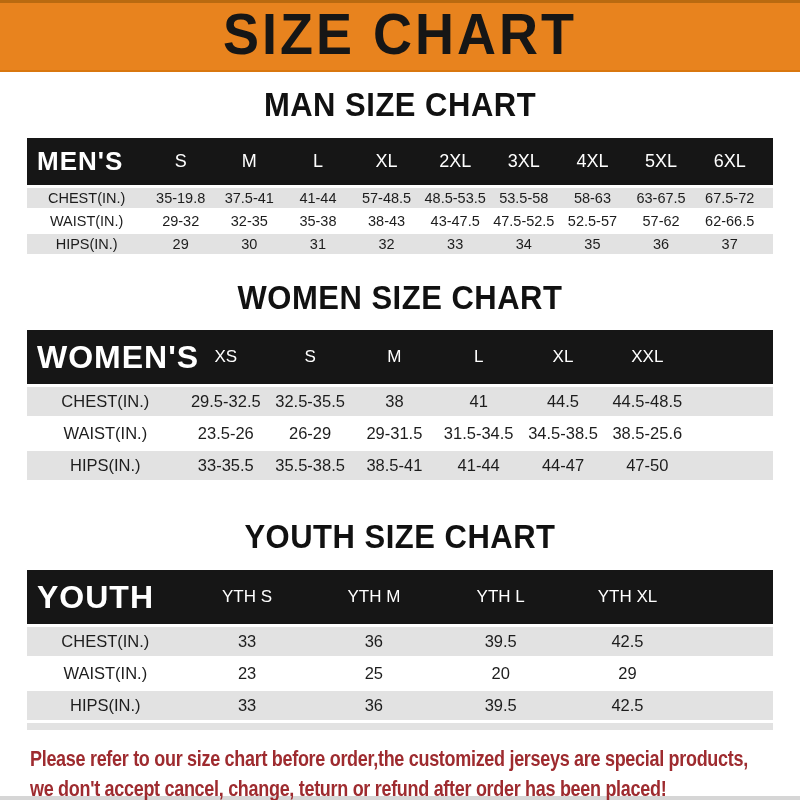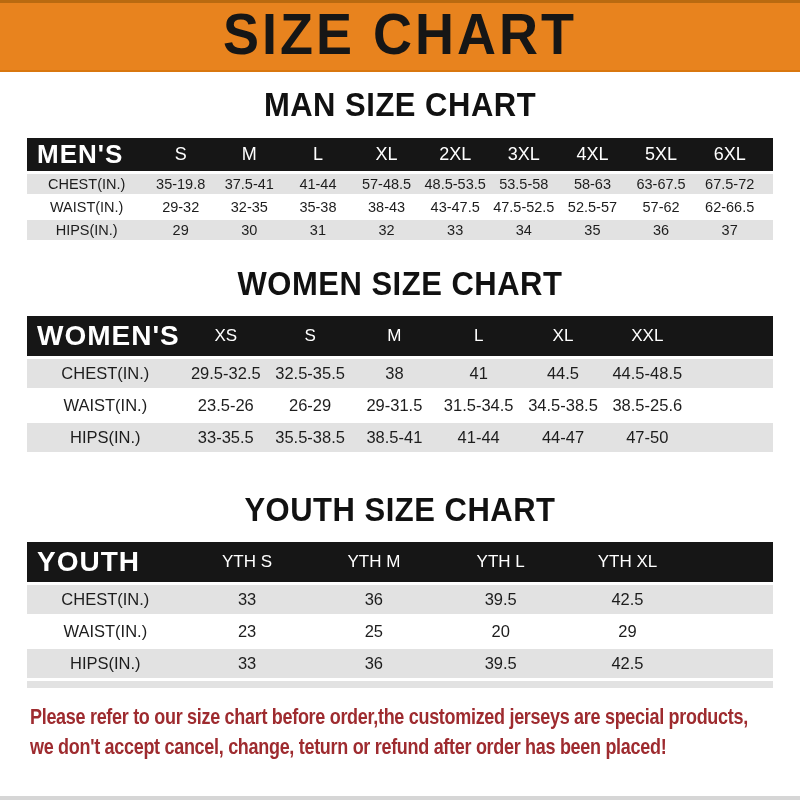--- a/index.html
+++ b/index.html
@@ -55,32 +55,32 @@
     width: 100%;
     border-collapse: separate;
     border-spacing: 0;
     table-layout: fixed;
   }
   thead th {
     background: var(--header-bar-bg, #161616);
     color: var(--header-bar-text, #ffffff);
     font-weight: normal;
     text-align: center;
-    padding: 0;
+    padding: 7px;
   }
   th.hdr-label {
     text-align: left;
     padding-left: 10px;
     font-weight: bold;
     letter-spacing: 1px;
   }
   .tbl-men   thead th { height: 33px; font-size: 18px; }
   .tbl-men   th.hdr-label { font-size: 26px; }
   .tbl-women thead th, .tbl-youth thead th { height: 40px; font-size: 17px; }
-  .tbl-women th.hdr-label, .tbl-youth th.hdr-label { font-size: 28px; }
+  .tbl-women th.hdr-label, .tbl-youth th.hdr-label { font-size: 32px; }
 
   tbody td {
     text-align: center;
     color: var(--body-text, #1d1d1d);
     border-top: 3px solid #ffffff;
     background: #ffffff;
     padding: 0;
   }
   tbody tr:nth-child(odd) td { background: var(--row-shaded-bg, #e2e2e2); }
   .tbl-men   tbody td { height: 20px; font-size: 14.5px; }

